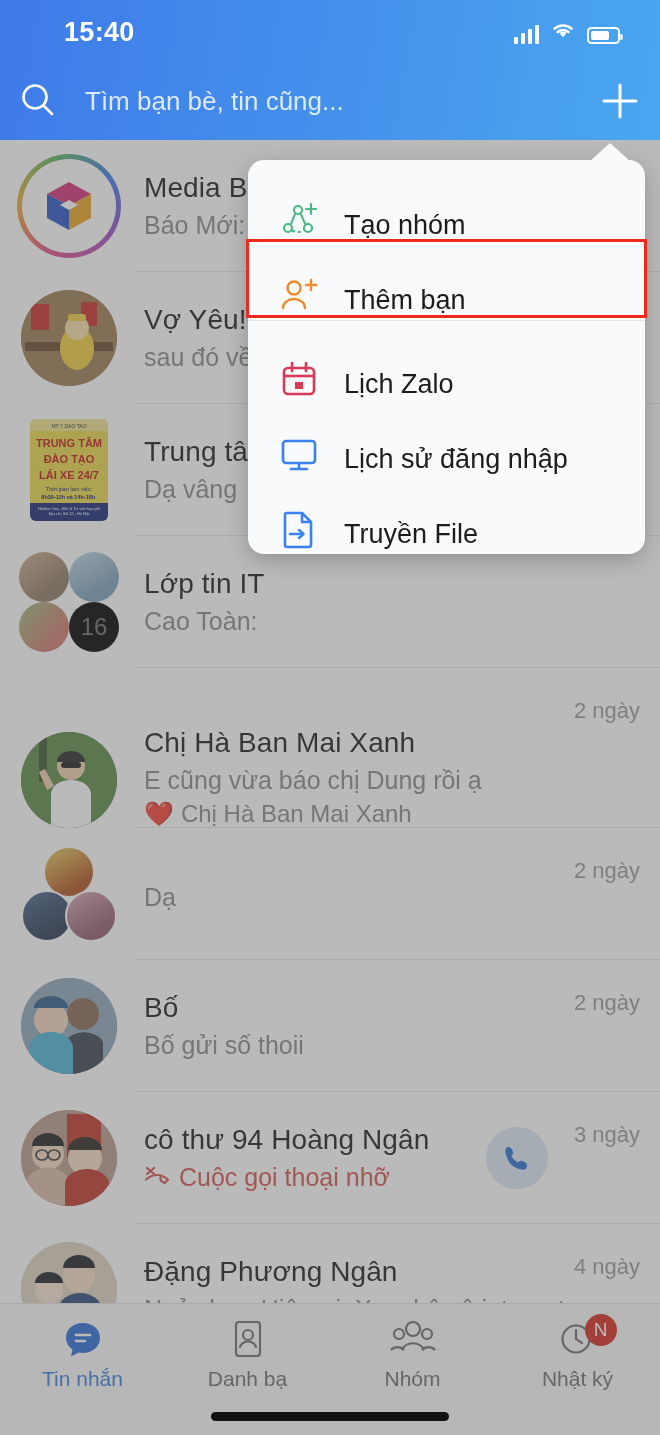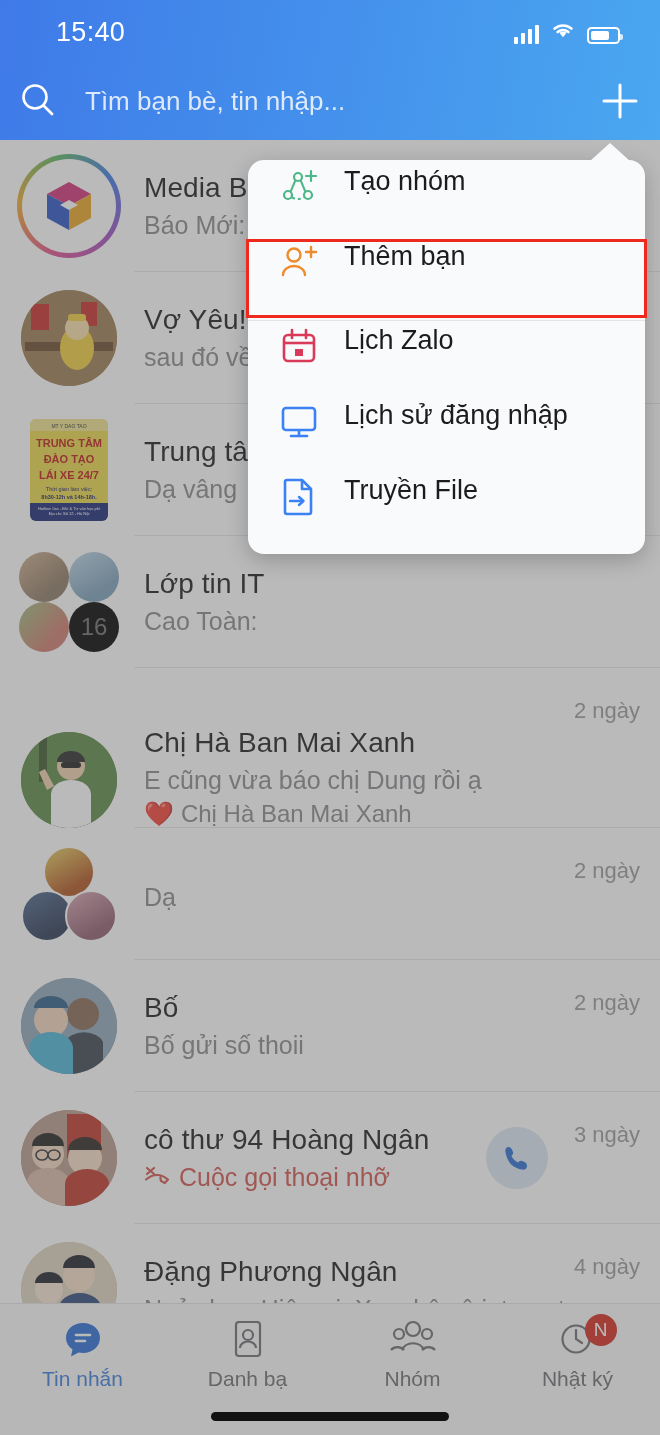--- a/index.html
+++ b/index.html
@@ -18,22 +18,22 @@
   
   .header {
     position: absolute; top: 0; left: 0;
     width: 660px; height: 140px;
     background: linear-gradient(100deg, #3f7ae8 0%, #4491ec 52%, #4aa7f0 100%);
   }
   .statusbar {
     position: absolute; top: 0; left: 0; width: 660px; height: 62px;
   }
   .status-time {
-    position: absolute; left: 56px; top: 17px;
-    color: #ffffff; font-size: 27px; font-weight: 400;
+    position: absolute; left: 64px; top: 17px;
+    color: #ffffff; font-size: 27px; font-weight: 700;
     letter-spacing: .3px;
   }
   .status-icons {
     position: absolute; right: 40px; top: 20px;
     display: flex; align-items: flex-end; gap: 11px; height: 24px;
   }
   .sig { display: flex; align-items: flex-end; gap: 2.5px; height: 19px; }
   .sig i { display: block; width: 4.5px; background: #fff; border-radius: 1px; }
   .sig i:nth-child(1) { height: 7px; }
   .sig i:nth-child(2) { height: 11px; }
@@ -145,21 +145,21 @@
     z-index: 40;
     padding: 6px 0 4px 0;
   }
   .popup-arrow {
     position: absolute; right: 15px; top: -17px; width: 0; height: 0;
     border-left: 20px solid transparent; border-right: 20px solid transparent;
     border-bottom: 18px solid #f9fafb;
     z-index: 41;
   }
   .mi {
-    display: flex; align-items: flex-start; height: 75px; padding-left: 24px;
+    display: flex; align-items: flex-end; height: 75px; padding-left: 24px;
     position: relative;
   }
   .mi .mi-icon { width: 54px; flex: 0 0 54px; display:flex; align-items:center; justify-content:center; }
   .mi .mi-label { font-size: 27px; color: #1c1c1e; padding-left: 18px; }
   .mi.highlighted { outline: 3px solid #ee2a1f; outline-offset: -1px; }
   .mi-divider { height: 1px; background: #e4e5e7; margin: 4px 0; }
 
   
   .tabbar {
     position: absolute; left: 0; bottom: 0; width: 660px; height: 132px;
@@ -219,21 +219,21 @@
       </div>
     </div>
 
     <div class="searchbar">
       <span class="search-icon">
         <svg width="44" height="44" viewBox="0 0 44 44">
           <circle cx="19" cy="19" r="11.5" stroke="#ffffff" stroke-width="2.6" fill="none"></circle>
           <line x1="27.5" y1="27.5" x2="36" y2="36" stroke="#ffffff" stroke-width="2.8" stroke-linecap="round"></line>
         </svg>
       </span>
-      <div class="search-placeholder">Tìm bạn bè, tin nhập...</div>
+      <div class="search-placeholder">Tìm bạn bè, tin cũng...</div>
       <span class="plus-btn">
         <svg width="46" height="46" viewBox="0 0 46 46">
           <line x1="23" y1="7" x2="23" y2="39" stroke="#fff" stroke-width="3" stroke-linecap="round"></line>
           <line x1="7" y1="23" x2="39" y2="23" stroke="#fff" stroke-width="3" stroke-linecap="round"></line>
         </svg>
       </span>
     </div>
   </div>
 
   <div class="list">

